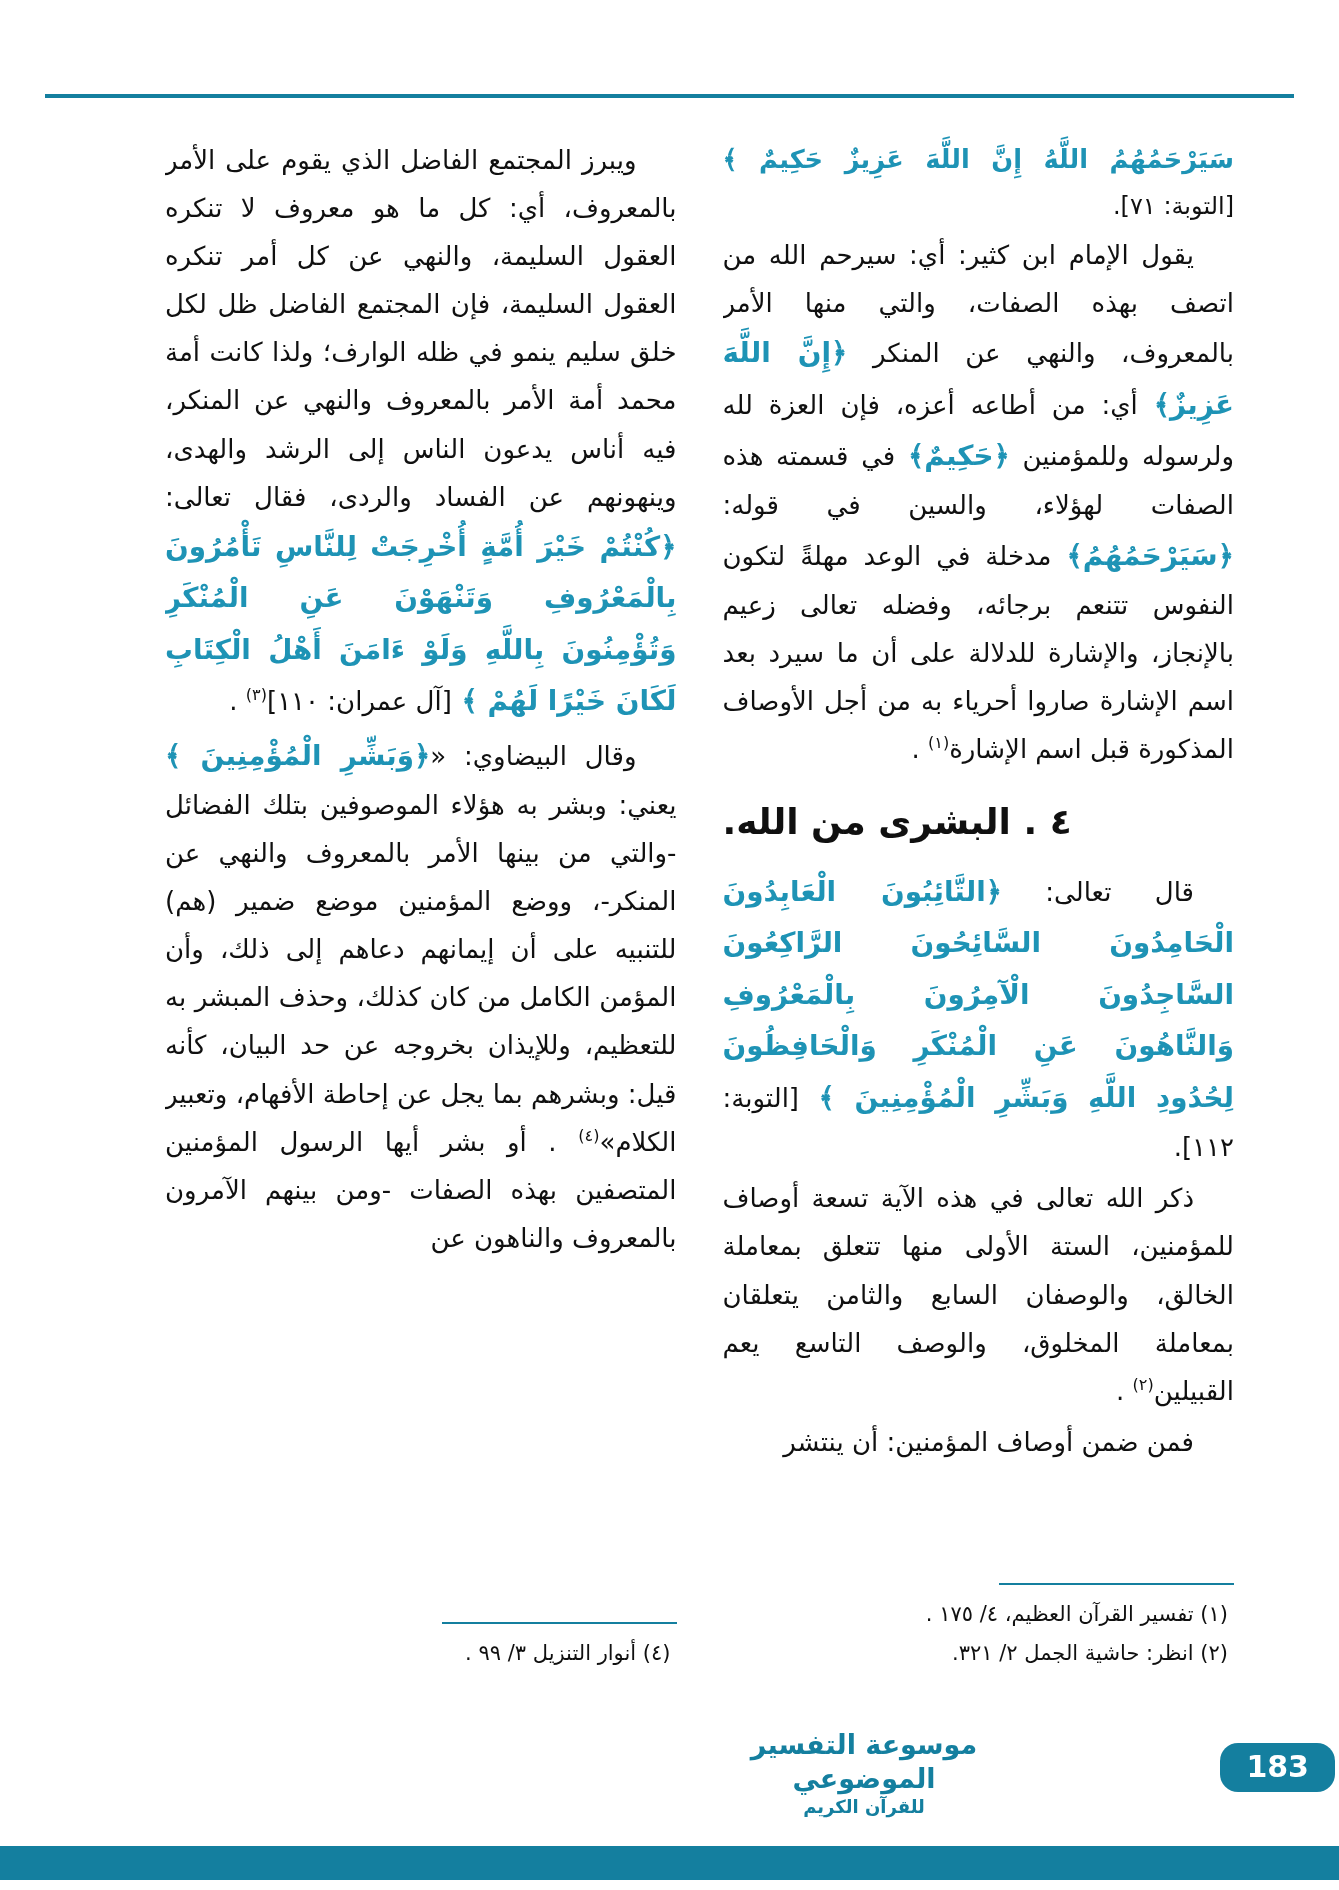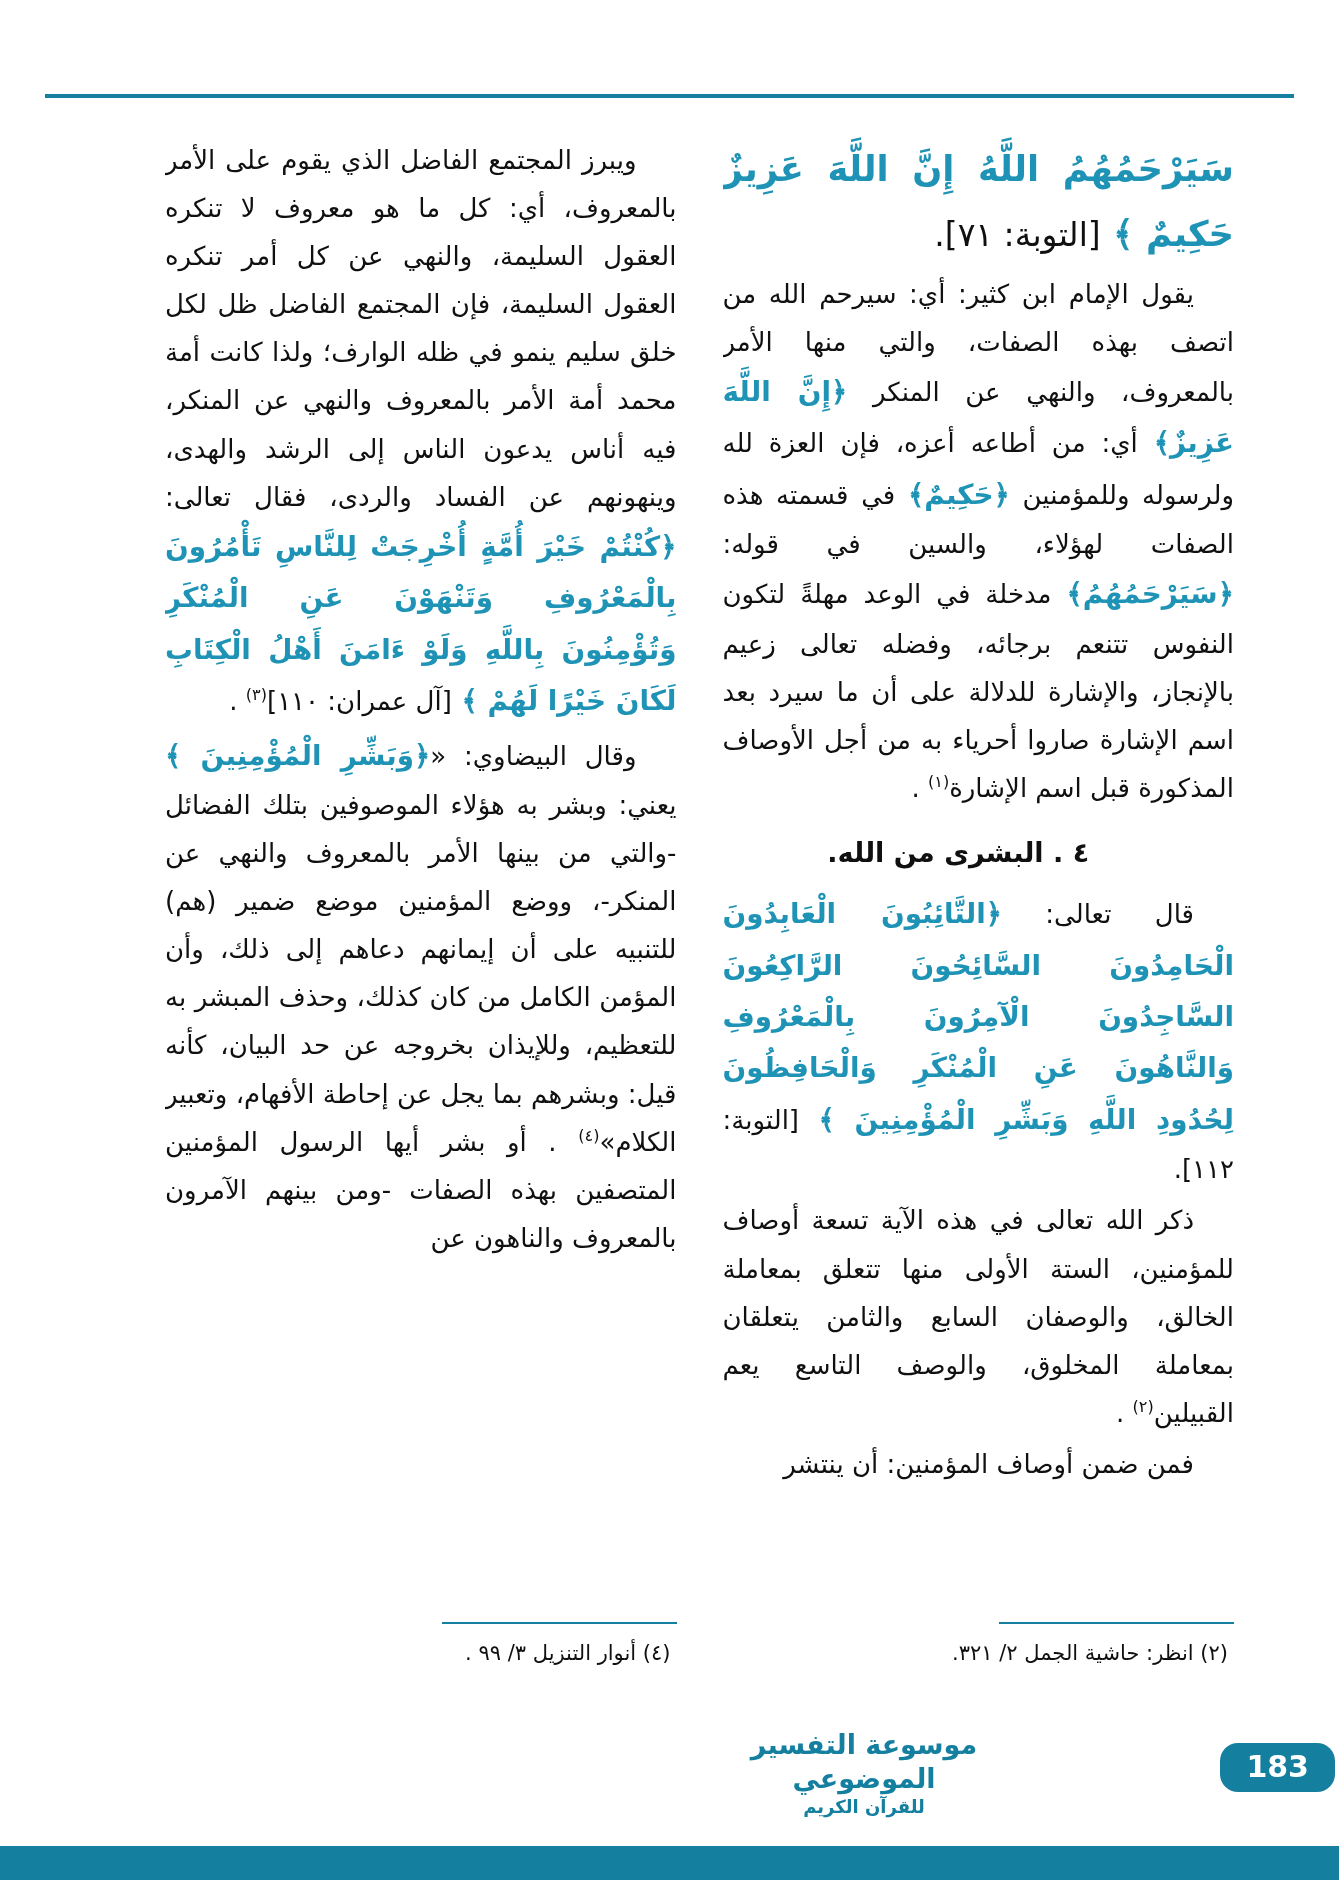--- a/index.html
+++ b/index.html
@@ -42,26 +42,26 @@
   }
   .column{
     flex:1;
     display:flex;flex-direction:column;
     font-size:26px;line-height:1.85;
     text-align:justify;
     overflow:hidden;
   }
   .block{margin-bottom:3px;}
   .block.para{text-indent:40px;}
-  .block.verse-cont{text-indent:0;font-size:33px;}
+  .block.verse-cont{text-indent:0;font-size:24px;}
   .block.heading{
     font-weight:bold;
-    text-align:center;
+    text-align:left;
     text-indent:40px;
-    font-size:27px;
+    font-size:36px;
     margin:16px 0 10px 0;
   }
   .run-quran{color:var(--quran);font-weight:bold;font-size:1.07em;}
   .run-ref{color:var(--ink);}
   .run-fnref{font-size:0.62em;vertical-align:super;line-height:1;}
   .run-bold{font-weight:bold;}
 
   
   .footnotes{
     margin-top:auto;
@@ -118,20 +118,21 @@
           <div class="block verse-cont"><span class="run-quran">سَيَرْحَمُهُمُ اللَّهُ إِنَّ اللَّهَ عَزِيزٌ حَكِيمٌ ﴾ </span><span class="run-ref">[التوبة: ٧١].</span></div>
           <div class="block para"><span class="run-normal">يقول الإمام ابن كثير: أي: سيرحم الله من اتصف بهذه الصفات، والتي منها الأمر بالمعروف، والنهي عن المنكر </span><span class="run-quran">﴿إِنَّ اللَّهَ عَزِيزٌ﴾</span><span class="run-normal"> أي: من أطاعه أعزه، فإن العزة لله ولرسوله وللمؤمنين </span><span class="run-quran">﴿حَكِيمٌ﴾</span><span class="run-normal"> في قسمته هذه الصفات لهؤلاء، والسين في قوله: </span><span class="run-quran">﴿سَيَرْحَمُهُمُ﴾</span><span class="run-normal"> مدخلة في الوعد مهلةً لتكون النفوس تتنعم برجائه، وفضله تعالى زعيم بالإنجاز، والإشارة للدلالة على أن ما سيرد بعد اسم الإشارة صاروا أحرياء به من أجل الأوصاف المذكورة قبل اسم الإشارة</span><span class="run-fnref">(١)</span><span class="run-normal"> .</span></div>
           <div class="block heading"><span class="run-bold">٤ . البشرى من الله.</span></div>
           <div class="block para"><span class="run-normal">قال تعالى: </span><span class="run-quran">﴿التَّائِبُونَ الْعَابِدُونَ الْحَامِدُونَ السَّائِحُونَ الرَّاكِعُونَ السَّاجِدُونَ الْآمِرُونَ بِالْمَعْرُوفِ وَالنَّاهُونَ عَنِ الْمُنْكَرِ وَالْحَافِظُونَ لِحُدُودِ اللَّهِ وَبَشِّرِ الْمُؤْمِنِينَ ﴾ </span><span class="run-ref">[التوبة: ١١٢].</span></div>
           <div class="block para"><span class="run-normal">ذكر الله تعالى في هذه الآية تسعة أوصاف للمؤمنين، الستة الأولى منها تتعلق بمعاملة الخالق، والوصفان السابع والثامن يتعلقان بمعاملة المخلوق، والوصف التاسع يعم القبيلين</span><span class="run-fnref">(٢)</span><span class="run-normal"> .</span></div>
           <div class="block para"><span class="run-normal">فمن ضمن أوصاف المؤمنين: أن ينتشر</span></div>
         </div>
       <div class="footnotes">
         <div class="fn-rule"></div>
         <div>
+            <div class="footnote">(١) تفسير القرآن العظيم، ٤/ ١٧٥ .</div>
             <div class="footnote">(٢) انظر: حاشية الجمل ٢/ ٣٢١.</div>
           </div>
       </div>
     </section>
 
     <section class="column">
       <div class="blocks">
           <div class="block para"><span class="run-normal">ويبرز المجتمع الفاضل الذي يقوم على الأمر بالمعروف، أي: كل ما هو معروف لا تنكره العقول السليمة، والنهي عن كل أمر تنكره العقول السليمة، فإن المجتمع الفاضل ظل لكل خلق سليم ينمو في ظله الوارف؛ ولذا كانت أمة محمد أمة الأمر بالمعروف والنهي عن المنكر، فيه أناس يدعون الناس إلى الرشد والهدى، وينهونهم عن الفساد والردى، فقال تعالى: </span><span class="run-quran">﴿كُنْتُمْ خَيْرَ أُمَّةٍ أُخْرِجَتْ لِلنَّاسِ تَأْمُرُونَ بِالْمَعْرُوفِ وَتَنْهَوْنَ عَنِ الْمُنْكَرِ وَتُؤْمِنُونَ بِاللَّهِ وَلَوْ ءَامَنَ أَهْلُ الْكِتَابِ لَكَانَ خَيْرًا لَهُمْ ﴾ </span><span class="run-ref">[آل عمران: ١١٠]</span><span class="run-fnref">(٣)</span><span class="run-normal"> .</span></div>
           <div class="block para"><span class="run-normal">وقال البيضاوي: «</span><span class="run-quran">﴿وَبَشِّرِ الْمُؤْمِنِينَ ﴾</span><span class="run-normal"> يعني: وبشر به هؤلاء الموصوفين بتلك الفضائل -والتي من بينها الأمر بالمعروف والنهي عن المنكر-، ووضع المؤمنين موضع ضمير (هم) للتنبيه على أن إيمانهم دعاهم إلى ذلك، وأن المؤمن الكامل من كان كذلك، وحذف المبشر به للتعظيم، وللإيذان بخروجه عن حد البيان، كأنه قيل: وبشرهم بما يجل عن إحاطة الأفهام، وتعبير الكلام»</span><span class="run-fnref">(٤)</span><span class="run-normal"> . أو بشر أيها الرسول المؤمنين المتصفين بهذه الصفات -ومن بينهم الآمرون بالمعروف والناهون عن</span></div>
         </div>

